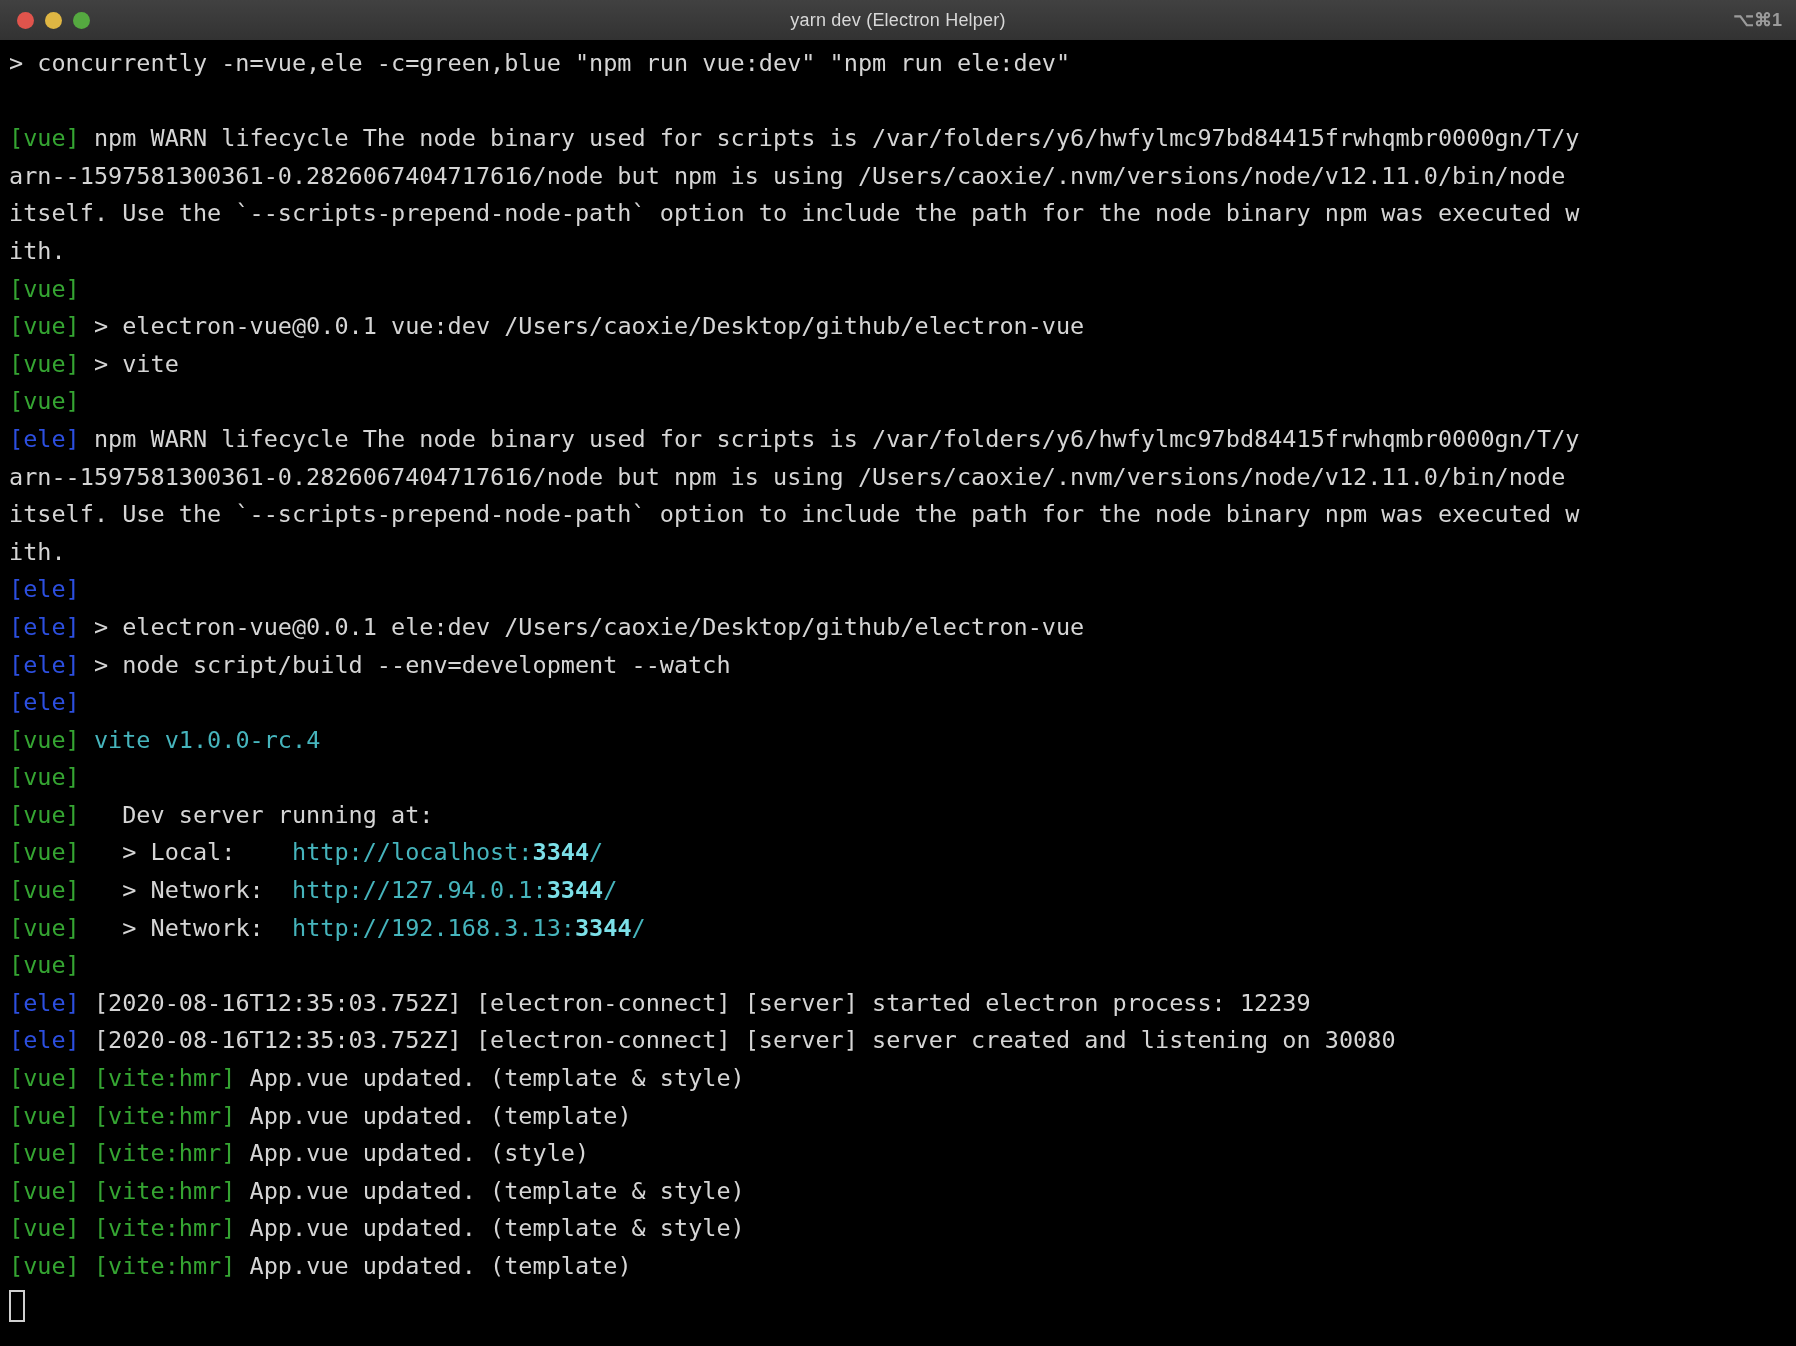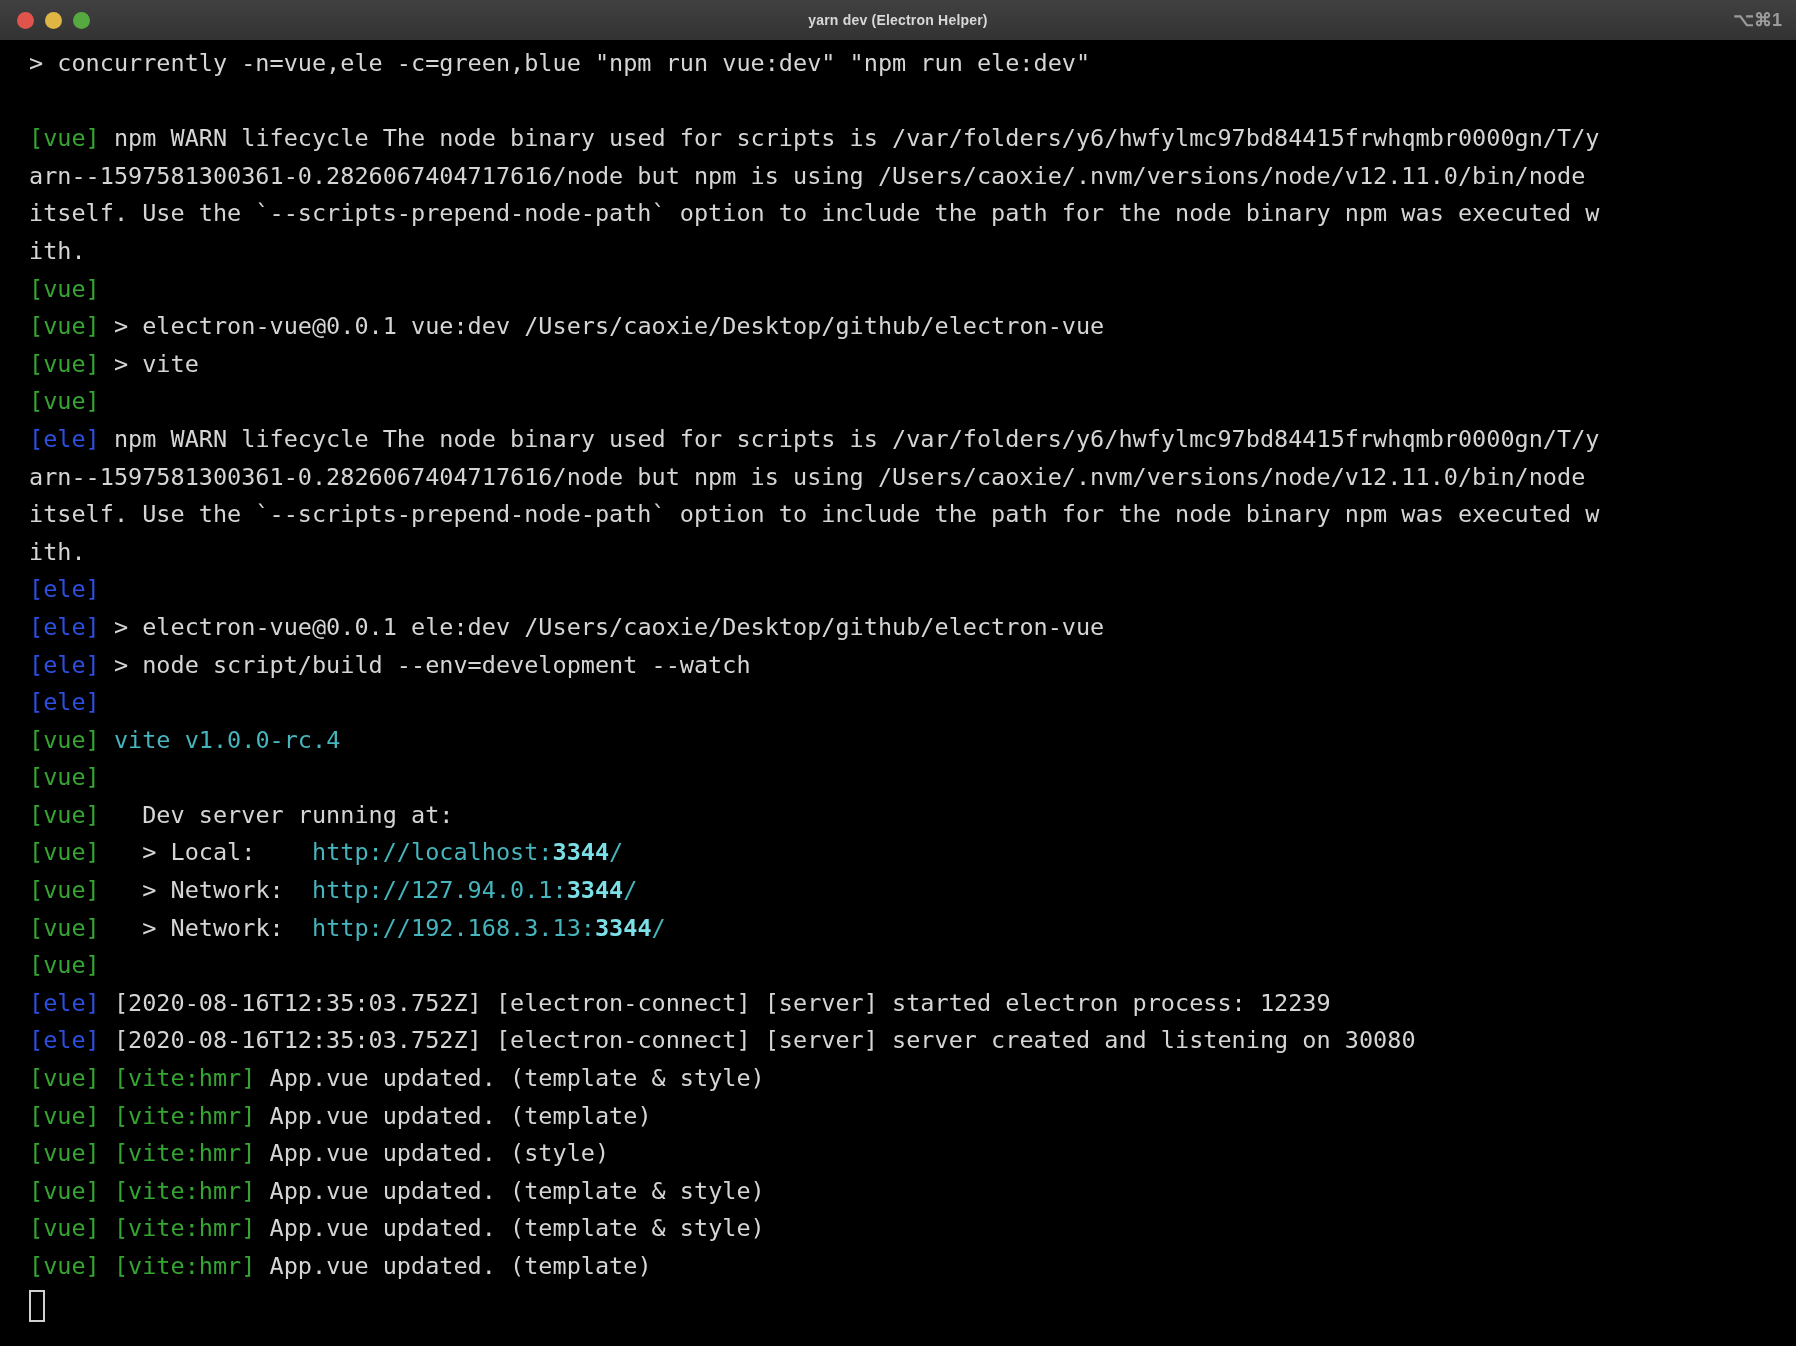--- a/index.html
+++ b/index.html
@@ -11,33 +11,32 @@
     border-bottom:1px solid #000;
     display:flex;align-items:center;
   }
   .dots{position:absolute;left:17px;top:0;height:40px;display:flex;align-items:center;gap:11px;}
   .dot{width:17px;height:17px;border-radius:50%;border:none;padding:0;cursor:default;}
   .dot.red{background:#e0544c;}
   .dot.yellow{background:#dfb643;}
   .dot.green{background:#55a940;}
   .win-title{
     position:absolute;left:0;right:0;text-align:center;
-    color:#d8d8d8;font-size:14px;font-weight:bold;letter-spacing:.2px;
+    color:#d8d8d8;font-size:18px;font-weight:normal;letter-spacing:.2px;
   }
   .shortcut{
     position:absolute;right:14px;color:#9b9b9b;font-size:18px;font-weight:bold;
   }
   
   .term{
     padding:4px 0 0 9px;
     font-family:"DejaVu Sans Mono","Liberation Mono",monospace;
     font-size:23.5px;
     color:#d5d5d5;
     white-space:pre;
-    margin-left:20px;
   }
   .tline{height:37.6px;line-height:37.6px;}
   .cursor{
     display:inline-block;width:12px;height:28px;
     border:2.5px solid #d0d0d0;
     margin-top:4px;vertical-align:top;
   }
 </style>
 </head>
 <body>

